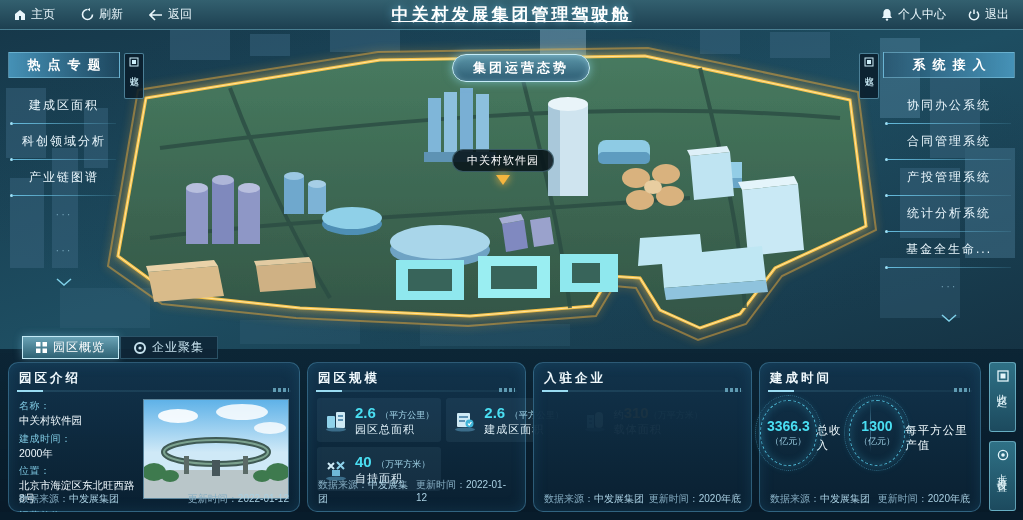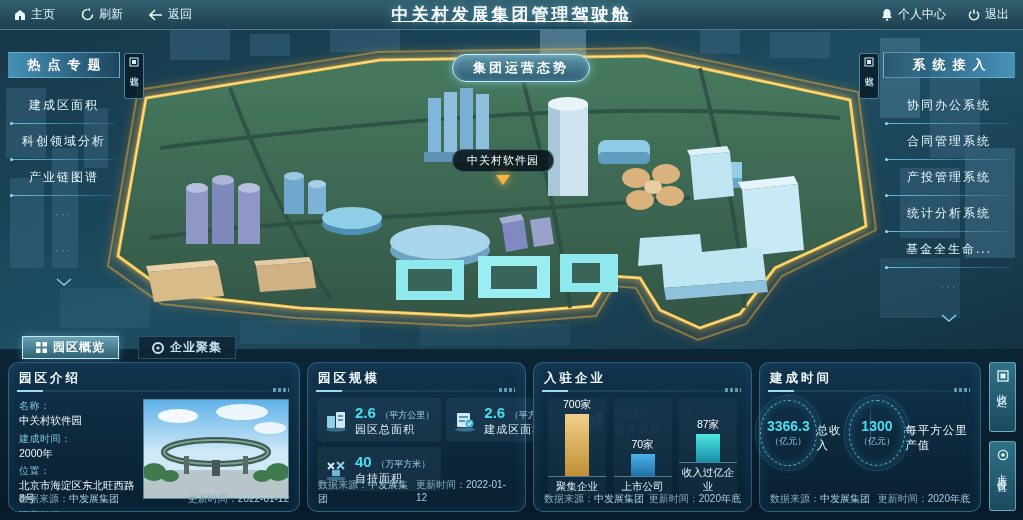--- a/index.html
+++ b/index.html
@@ -62,21 +62,21 @@
     display:flex; flex-direction:column; align-items:center; gap:2px; padding-top:3px;
     color:#cdeef9; cursor:pointer; }
   .collapse-mini .vtxt { writing-mode:vertical-rl; text-orientation:upright;
     font-size:9px; letter-spacing:1px; }
   .cm-left { left:124px; }
   .cm-right { right:144px; }
 
   
   .bottom-bg { position:absolute; left:0; top:349px; width:1023px; height:171px;
     background:linear-gradient(180deg,rgba(10,34,50,.88),rgba(7,24,38,.97)); z-index:5; }
-  .tabs { position:absolute; left:22px; top:336px; display:flex; gap:19px; z-index:25;font-weight:bold; }
+  .tabs { position:absolute; left:22px; top:336px; display:flex; gap:1px; z-index:25; }
   .tab { height:23px; padding:0 13px; display:flex; align-items:center; gap:6px;
     font-size:12px; letter-spacing:1px; color:#c7e2ee; cursor:pointer;
     background:rgba(14,38,54,.9); border:1px solid rgba(100,165,195,.35); }
   .tab.active { background:linear-gradient(180deg,#69a2b5,#2e6274); color:#fff;
     border-color:#c4eaf6; box-shadow:0 0 8px rgba(140,220,250,.35); }
 
   .panels-row { position:absolute; left:8px; top:362px; display:flex; gap:7px; z-index:25; }
   .panel { position:relative; height:150px; border-radius:10px;
     background:linear-gradient(180deg,rgba(18,52,76,.96),rgba(10,32,50,.96));
     border:1px solid rgba(80,150,185,.5);
@@ -524,37 +524,20 @@
       </div>
       <div class="panel-footer">
         <span><span>数据来源：</span><b>中发展集团</b></span>
         <span><span>更新时间：</span><b>2022-01-12</b></span>
       </div>
     </div>
 
     <div class="panel p3">
       <div class="panel-title">入驻企业</div>
       <div class="panel-hline"></div>
-      <div class="chart">
-        <div class="bar-group">
-          <div class="bar-value">700家</div>
-          <div class="bar" style="height: 62px; background: linear-gradient(rgb(242, 207, 138), rgb(192, 143, 53));"></div>
-          <div class="bar-label">聚集企业</div>
-        </div>
-        <div class="bar-group">
-          <div class="bar-value">70家</div>
-          <div class="bar" style="height: 22.32px; background: linear-gradient(rgb(77, 180, 232), rgb(31, 111, 168));"></div>
-          <div class="bar-label">上市公司</div>
-        </div>
-        <div class="bar-group">
-          <div class="bar-value">87家</div>
-          <div class="bar" style="height: 27.9px; background: linear-gradient(rgb(78, 230, 224), rgb(23, 144, 168));"></div>
-          <div class="bar-label">收入过亿企业</div>
-        </div>
-      </div>
       <div class="panel-footer">
         <span><span>数据来源：</span><b>中发展集团</b></span>
         <span><span>更新时间：</span><b>2020年底</b></span>
       </div>
     </div>
 
     <div class="panel p4">
       <div class="panel-title">建成时间</div>
       <div class="panel-hline"></div>
       <div class="p4-body">

